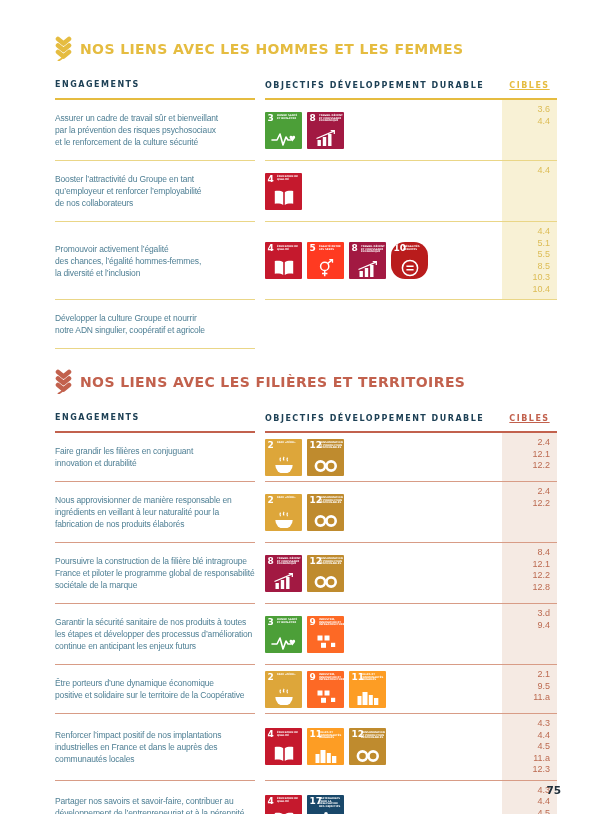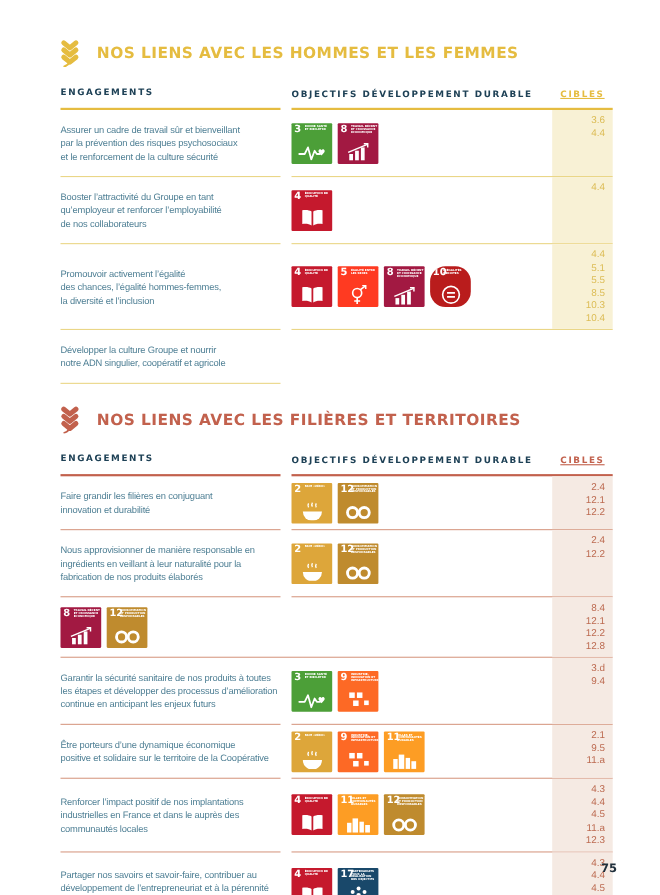--- a/index.html
+++ b/index.html
@@ -5,21 +5,21 @@
   html,body { margin:0; padding:0; background:#ffffff; }
   .page {
     position:relative; width:600px; height:814px; background:#fff;
     font-family:"Liberation Sans", sans-serif; overflow:hidden; box-sizing:border-box;
     padding:36px 0 0 55px;
   }
   section.tbl { width:502px; }
   .sec2 { margin-top:20px; }
 
   .sec-title {
-    display:flex; align-items:center; gap:16px; margin-bottom:12px;
+    display:flex; align-items:center; gap:8px; margin-bottom:12px;
   }
   .sec-title h2 {
     margin:0; font-size:14px; font-weight:700; letter-spacing:.4px;
     color:var(--accent); font-family:"DejaVu Sans", sans-serif;
   }
   .wheat { flex:0 0 auto; display:block; }
 
   .hdr-row { display:flex; }
   .hdr-eng {
     width:200px; margin-right:10px; border-bottom:2px solid var(--accent);
@@ -260,20 +260,25 @@
                     <circle cx="8" cy="7" r="4.6" fill="none" stroke="#fff" stroke-width="2.6"></circle>
                     <circle cx="18.6" cy="7" r="4.6" fill="none" stroke="#fff" stroke-width="2.6"></circle>
                   </svg></span></div>
             </div>
           </div>
         <div class="cell-cib">2.4
 12.2</div>
       </div>
     </div>
     <div class="row">
+      <div class="cell-eng">
+          <p>Poursuivre la construction de la filière blé intragroupe
+France et piloter le programme global de responsabilité
+sociétale de la marque</p>
+        </div>
       <div class="oddwrap">
         <div class="cell-odd">
             <div class="tiles">
               <div class="sdg" style="background: rgb(162, 25, 66);"><span class="sdg-num">8</span><span class="sdg-label">TRAVAIL DÉCENT ET CROISSANCE ÉCONOMIQUE</span><span class="sdg-glyph"><svg width="22" height="16" viewBox="0 0 22 16">
                     <rect x="2.5" y="10" width="3.4" height="6" fill="#fff"></rect>
                     <rect x="7.8" y="7" width="3.4" height="9" fill="#fff"></rect>
                     <rect x="13.1" y="4" width="3.4" height="12" fill="#fff"></rect>
                     <path d="M1.5 8.5 19 1.2" fill="none" stroke="#fff" stroke-width="1.3"></path>
                     <path d="M15.7.6h3.6v3.4" fill="none" stroke="#fff" stroke-width="1.3"></path>
                   </svg></span></div>

